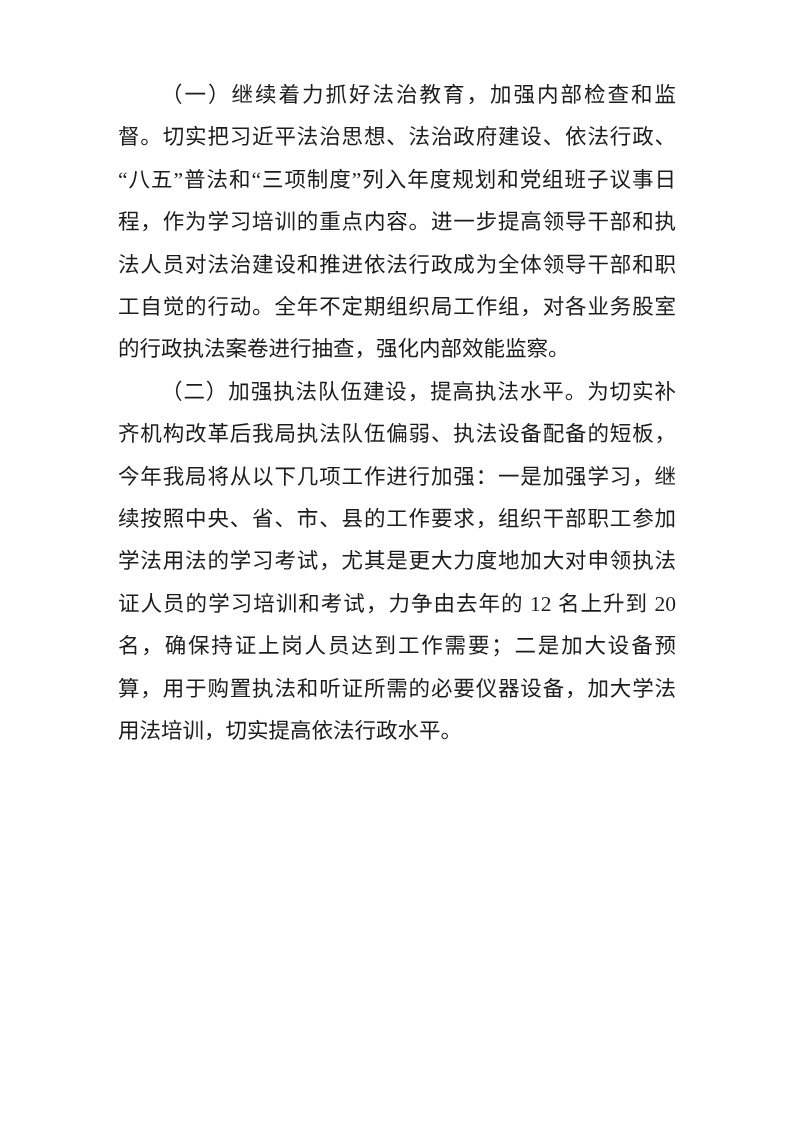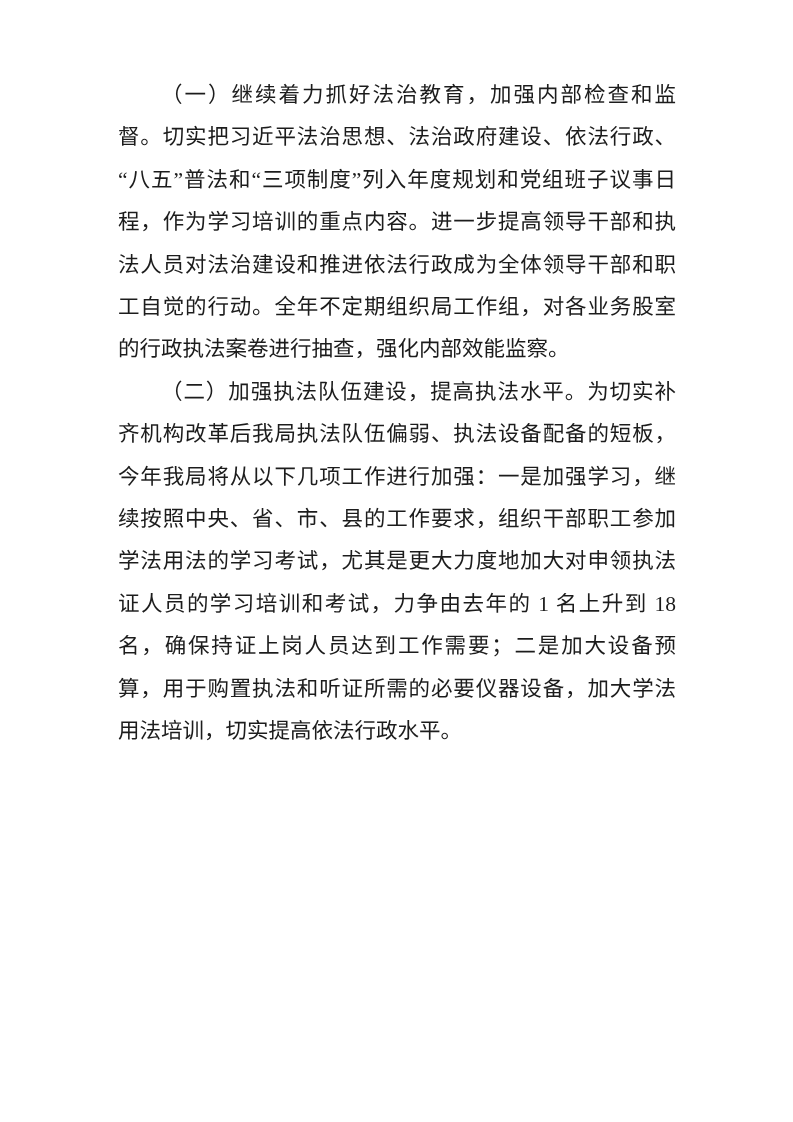--- a/index.html
+++ b/index.html
@@ -32,15 +32,15 @@
     padding: 0;
     text-indent: 2em;
   }
 </style>
 </head>
 <body>
 
 <div class="page">
   <div class="doc-body">
     <p>（一）继续着力抓好法治教育，加强内部检查和监督。切实把习近平法治思想、法治政府建设、依法行政、“八五”普法和“三项制度”列入年度规划和党组班子议事日程，作为学习培训的重点内容。进一步提高领导干部和执法人员对法治建设和推进依法行政成为全体领导干部和职工自觉的行动。全年不定期组织局工作组，对各业务股室的行政执法案卷进行抽查，强化内部效能监察。</p>
-    <p>（二）加强执法队伍建设，提高执法水平。为切实补齐机构改革后我局执法队伍偏弱、执法设备配备的短板，今年我局将从以下几项工作进行加强：一是加强学习，继续按照中央、省、市、县的工作要求，组织干部职工参加学法用法的学习考试，尤其是更大力度地加大对申领执法证人员的学习培训和考试，力争由去年的 1 名上升到 18 名，确保持证上岗人员达到工作需要；二是加大设备预算，用于购置执法和听证所需的必要仪器设备，加大学法用法培训，切实提高依法行政水平。</p>
+    <p>（二）加强执法队伍建设，提高执法水平。为切实补齐机构改革后我局执法队伍偏弱、执法设备配备的短板，今年我局将从以下几项工作进行加强：一是加强学习，继续按照中央、省、市、县的工作要求，组织干部职工参加学法用法的学习考试，尤其是更大力度地加大对申领执法证人员的学习培训和考试，力争由去年的 12 名上升到 20 名，确保持证上岗人员达到工作需要；二是加大设备预算，用于购置执法和听证所需的必要仪器设备，加大学法用法培训，切实提高依法行政水平。</p>
   </div>
 </div>
 
 </body></html>

